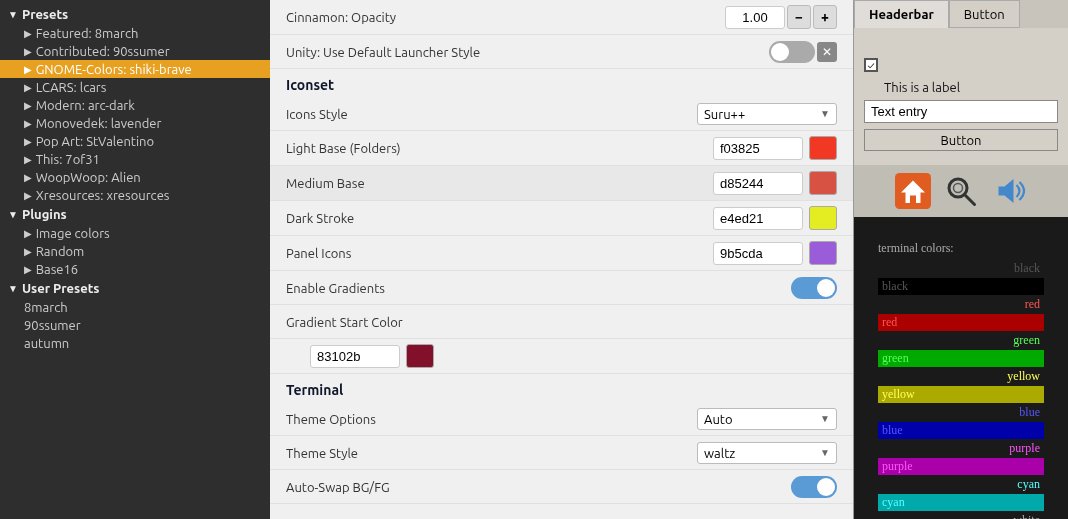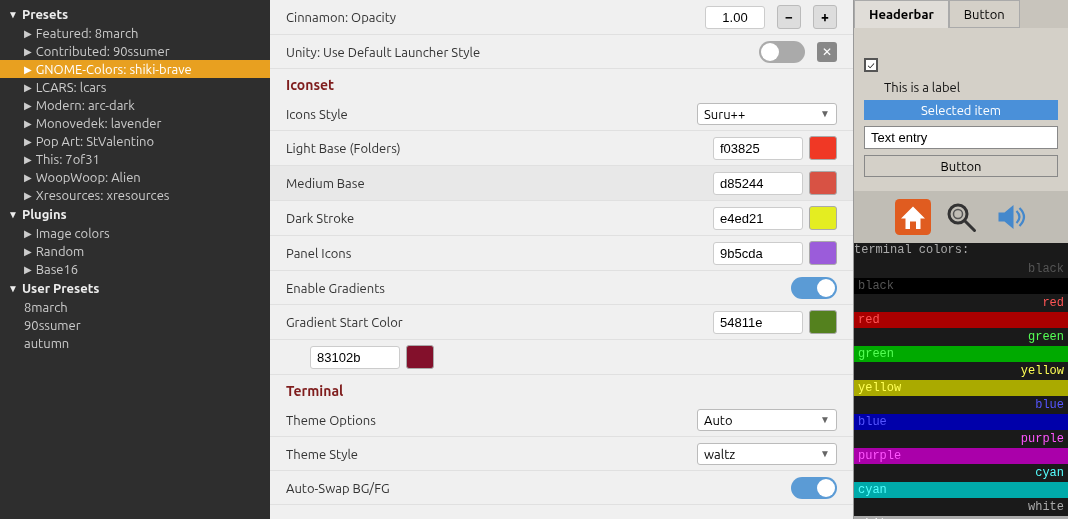--- a/index.html
+++ b/index.html
@@ -58,41 +58,41 @@
     #main {
       flex: 1;
       background: #f0f0f0;
       overflow-y: auto;
       padding: 0;
     }
 
     .section-title {
       font-weight: bold;
       font-size: 14px;
-      color: #7f1d1d;
+      color: #0f172a;
       padding: 8px 8px 4px 16px;
     }
 
     .setting-row {
       display: flex;
       align-items: center;
       padding: 5px 16px;
       min-height: 34px;
       border-bottom: 1px solid #e0e0e0;
     }
 
     .setting-label {
       flex: 1;
       color: #333;
     }
 
     .setting-value {
       display: flex;
       align-items: center;
-      gap: 12px;
+      gap: 2px;
     }
 
     .number-input {
       width: 60px;
       text-align: center;
       border: 1px solid #ccc;
       background: #fff;
       padding: 3px 5px;
       border-radius: 3px;
       font-size: 13px;
@@ -289,22 +289,22 @@
       justify-content: center;
     }
     .preview-icon svg {
       width: 36px;
       height: 36px;
     }
 
     
     .terminal-block {
       background: #1a1a1a;
-      padding: 0;
-      font-family: Liberation Mono, monospace;
+      padding: 24px;
+      font-family: Liberation Serif, serif;
       font-size: 12px;
       flex: 1;
       overflow: hidden;
     }
     .terminal-title {
       color: #aaa;
       margin-bottom: 4px;
     }
     .terminal-colors-grid {
       display: grid;
@@ -485,24 +485,20 @@
     <span class="setting-label">Enable Gradients</span>
     <div class="setting-value">
       <div class="toggle-track on">
         <div class="toggle-thumb"></div>
       </div>
     </div>
   </div>
 
   <div class="setting-row">
     <span class="setting-label">Gradient Start Color</span>
-    <div class="setting-value color-row">
-      <input class="color-hex" type="text" value="54811e" style="">
-      <div class="color-swatch" style="background:#54811e;"></div>
-    </div>
   </div>
 
   <div class="setting-row">
     <div class="setting-value color-row">
       <input class="color-hex" type="text" value="83102b" style="">
       <div class="color-swatch" style="background:#83102b;"></div>
     </div>
   </div>
 
   <div class="section-title">Terminal</div>
@@ -542,21 +538,20 @@
   <div class="preview-tabs">
     <div class="preview-tab active">Headerbar</div>
     <div class="preview-tab">Button</div>
   </div>
 
   <div class="preview-body">
     <div class="preview-checkbox-row">
       <div class="preview-checkbox">✓</div>
       <span class="preview-label">This is a label</span>
     </div>
-    <div class="preview-selected-item">Selected item</div>
     <input class="preview-text-entry" type="text" value="Text entry" style="">
     <div class="preview-button">Button</div>
   </div>
 
   <div class="preview-icons">
     <div class="preview-icon">
       <svg viewBox="0 0 48 48" xmlns="http://www.w3.org/2000/svg">
         <rect width="48" height="48" rx="6" fill="#e05c20"></rect>
         <polygon points="24,10 8,26 14,26 14,40 34,40 34,26 40,26" fill="#fff"></polygon>
         <rect x="20" y="30" width="8" height="10" fill="#e05c20"></rect>

